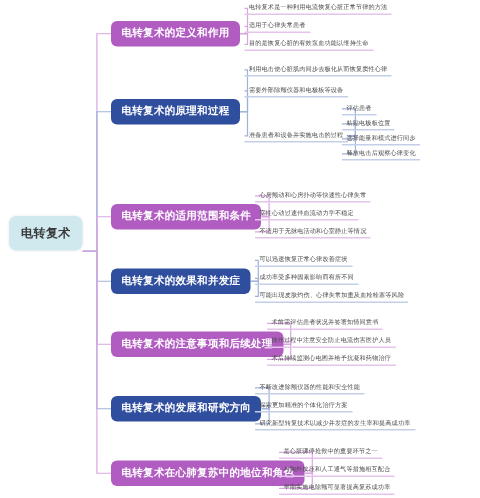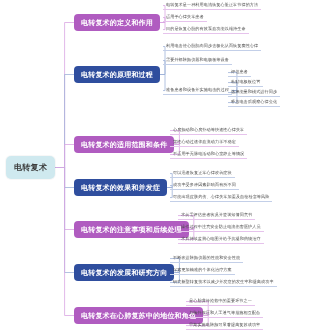--- a/index.html
+++ b/index.html
@@ -16,21 +16,21 @@
   .node{position:absolute;box-sizing:border-box;white-space:nowrap;}
 
   .root{
     background:#cfe9ef;
     color:#3a3a3a;
     border-radius:5px;
     font-size:8px;
     font-weight:bold;
     letter-spacing:0.3px;
     padding:6px 8px;
-    left:6px;top:156px;
+    left:6px;top:144px;
     box-shadow:0 0 0 1px rgba(0,0,0,0.03);
   }
 
   .branch{
     border-radius:4px;
     color:#ffffff;
     font-size:7px;
     font-weight:bold;
     letter-spacing:0.2px;
     padding:5px 7px;

